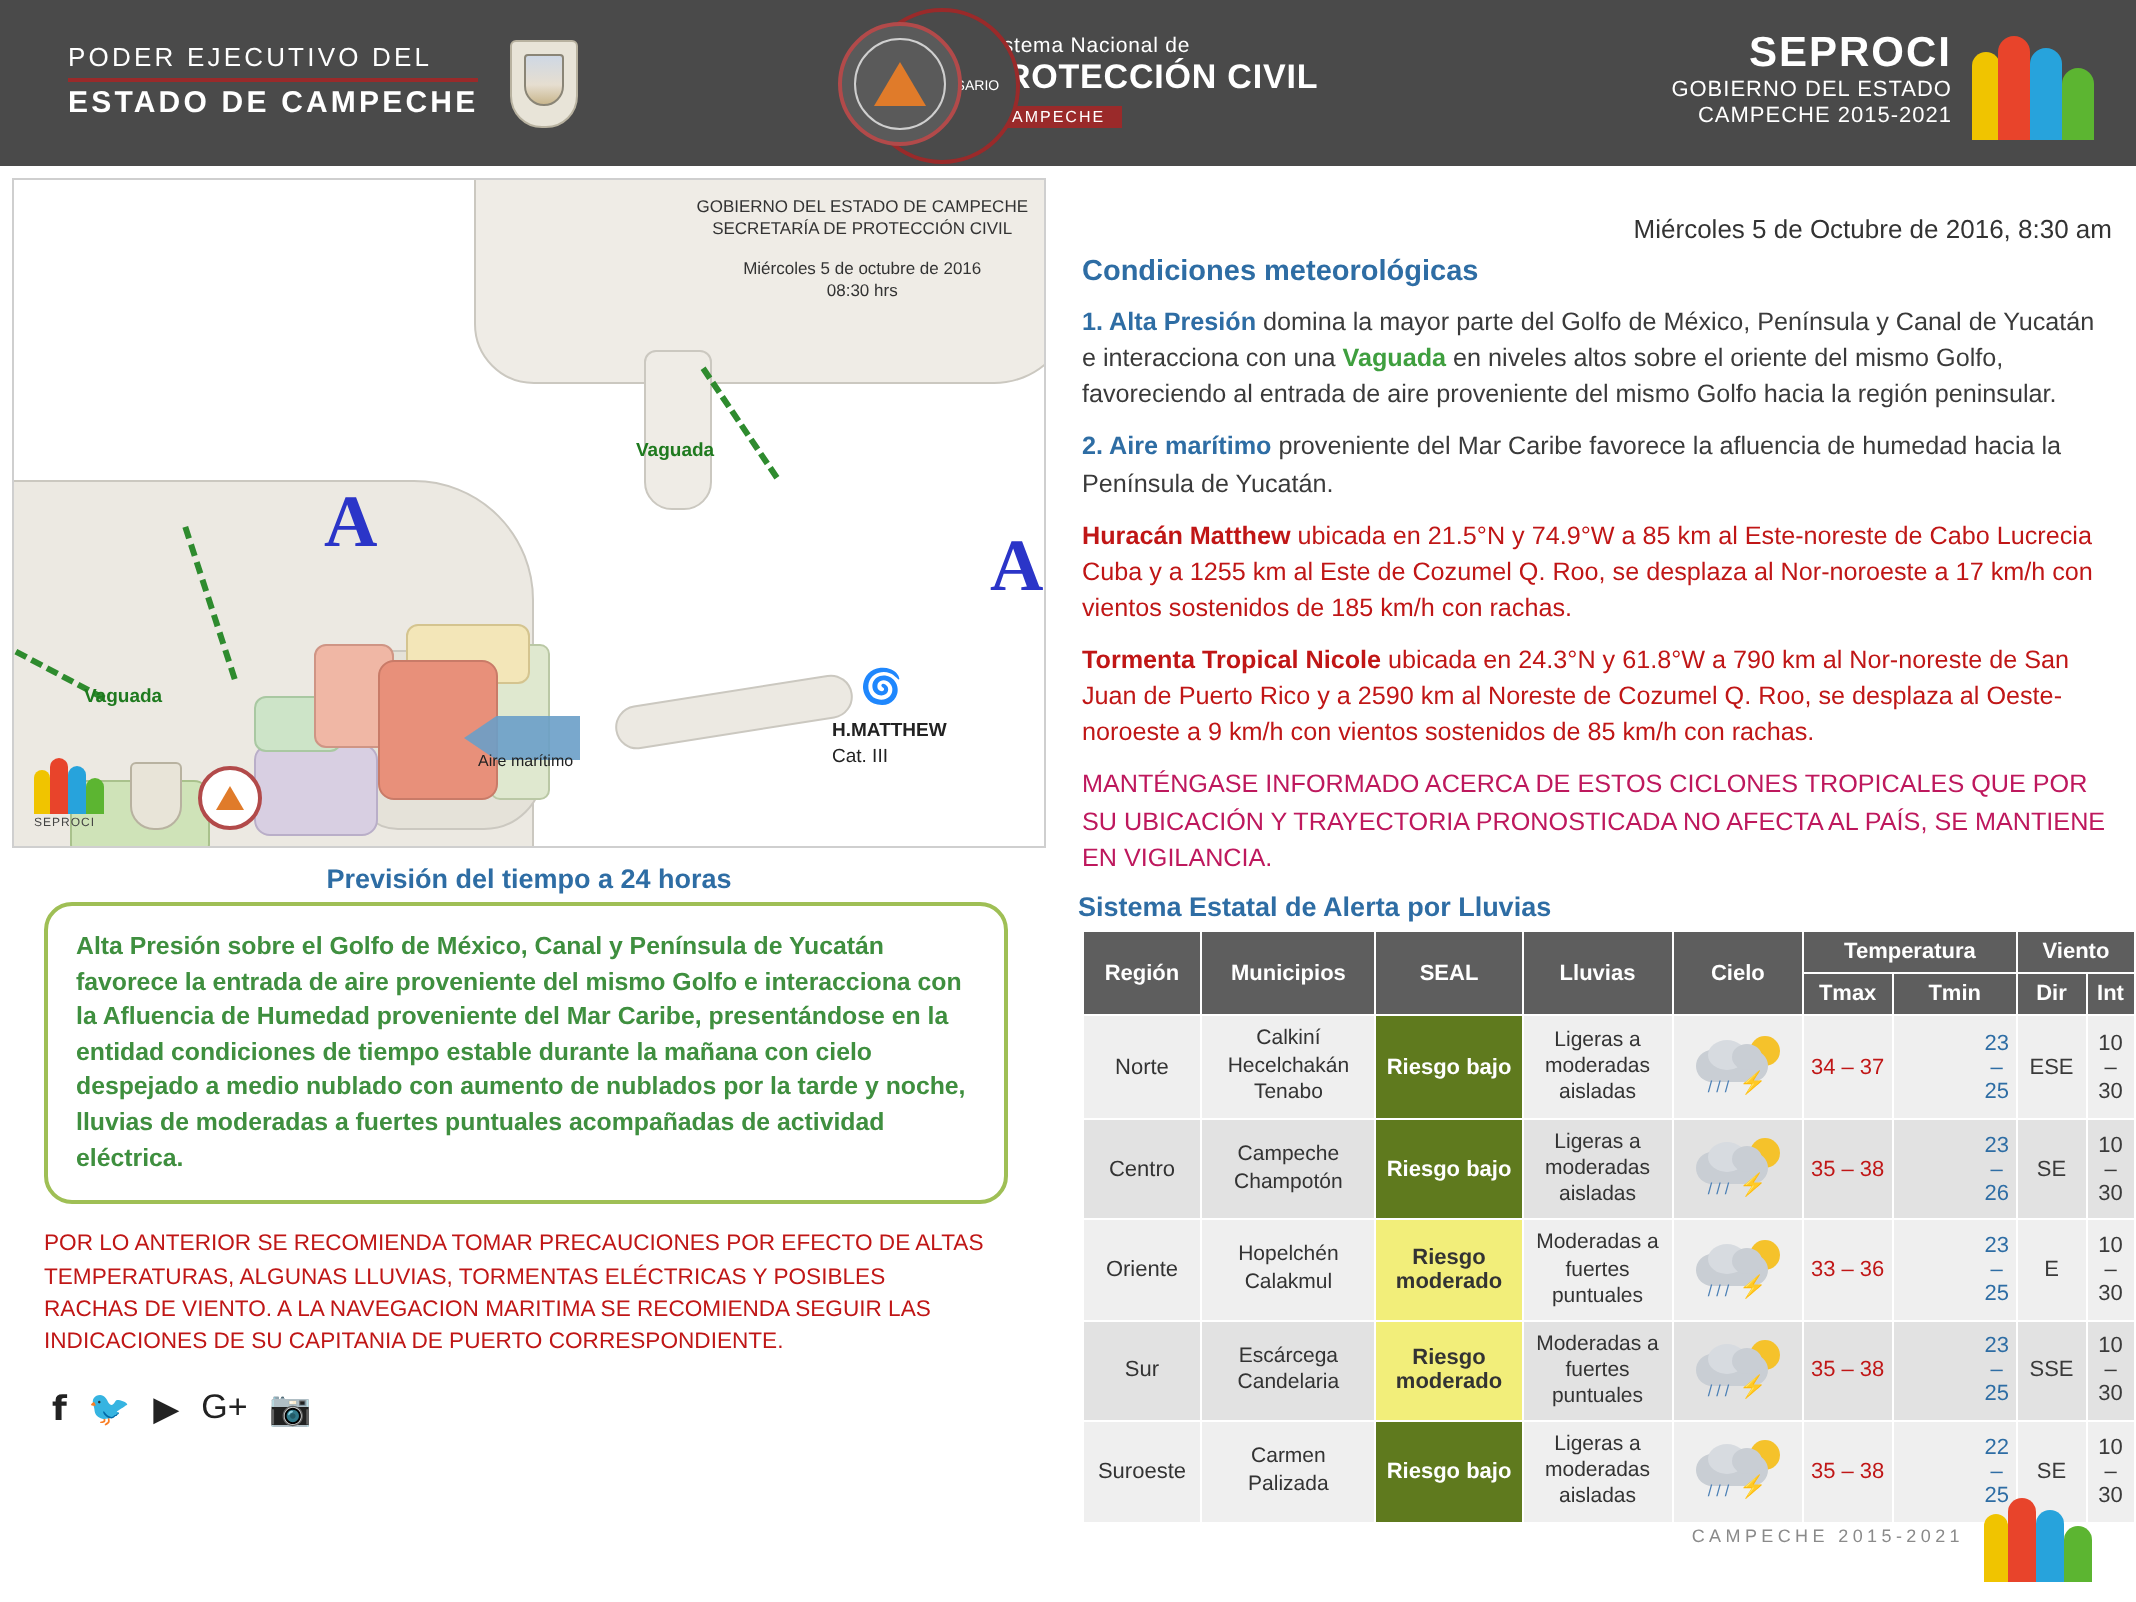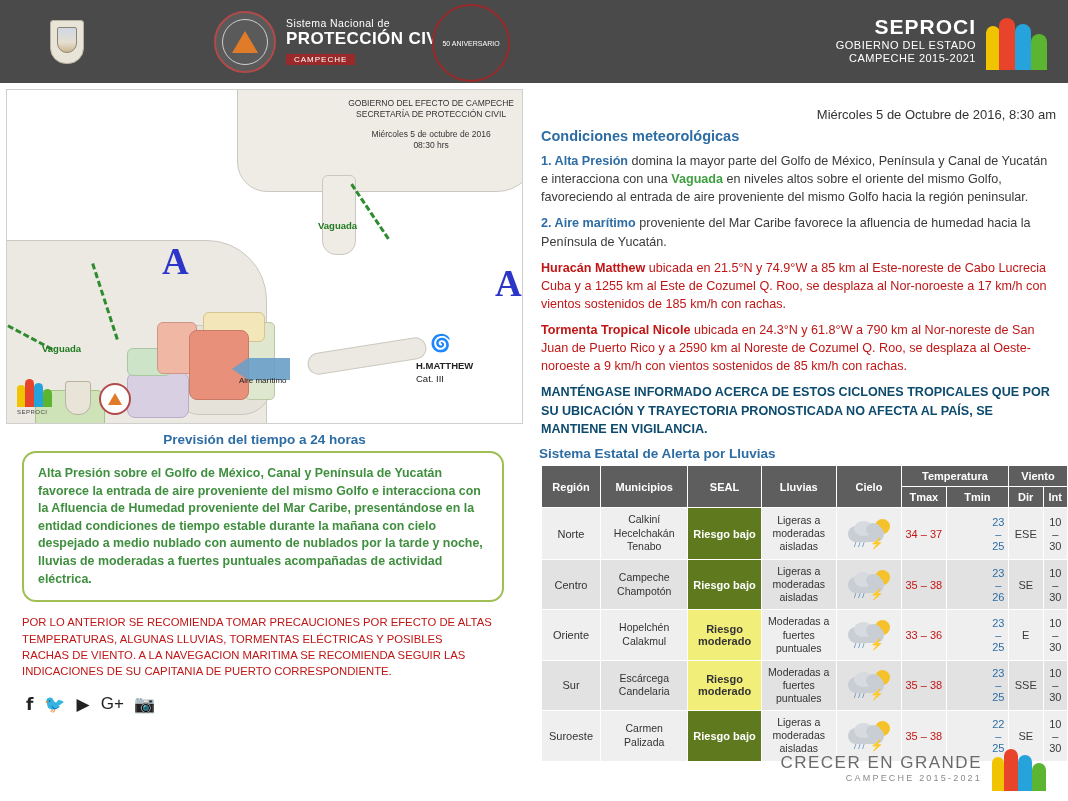--- a/index.html
+++ b/index.html
@@ -145,21 +145,21 @@
   .social span { font-size:17px; }
 
   
   .date-line { text-align:right; padding:8px 12px 2px 0; font-size:13px; color:#333;margin-top:16px;}
   .cond-title { color:#2e6da4; font-size:14.5px; font-weight:bold; margin:4px 0 8px 2px;}
   .para { font-size:12.6px; line-height:1.44; margin:0 12px 8px 2px; color:#3a3a3a;}
   .para b.blue { color:#2e6da4; }
   .green-word { color:#3f9f3f; font-weight:bold; }
   .red { color:#c01616; }
   .red b { color:#c01616; }
-  .warn { color:#0c4a6e; font-weight:bold; font-size:12.6px; line-height:1.45; margin:6px 12px 0 2px; }
+  .warn { color:#be185d; font-weight:normal; font-size:12.6px; line-height:1.45; margin:6px 12px 0 2px; }
 
   
   .tbl-wrap { margin:4px 10px 0 2px; }
   table { border-collapse:collapse; width:527px; font-size:11px; }
   thead td, thead th {
     background:#5e5e5e; color:#fff; font-weight:bold; text-align:center;
     border:1px solid #fff; padding:4px 3px;
   }
   tbody td { border:1px solid #fff; text-align:center; padding:5px 3px; vertical-align:middle; }
   tbody tr:nth-child(odd) td { background:#efefef; }
@@ -211,20 +211,24 @@
     position:absolute; left:432px; top:4px; width:78px; height:78px; border-radius:50%;
     border:2px solid #9a2a2a; color:#fff; font-size:7px; text-align:center;
     display:flex;align-items:center;justify-content:center; background:#4a4a4a;
   }
 </style>
 </head>
 <body>
 
 <div class="header">
   <div class="hdr-left">
+    <div class="txt">
+      <div class="l1">PODER EJECUTIVO DEL</div>
+      <div class="l2">ESTADO DE CAMPECHE</div>
+    </div>
     <div class="shield"></div>
   </div>
 
   <div class="anniv">50 ANIVERSARIO</div>
 
   <div class="hdr-center">
     <div class="pc-logo">
       <div class="ring"></div>
         <div class="tri"></div>
     </div>
@@ -279,21 +283,21 @@
       <div class="map-label green" style="left:311px; top:130px;">Vaguada</div>
       <div class="map-label green" style="left:35px; top:253px;">Vaguada</div>
       <div class="arrow-blue"></div>
       <div class="map-label" style="left:232px; top:286px; font-size:8px;">Aire marítimo</div>
 
       <div class="hurricane" style="left:423px; top:243px;">🌀</div>
       <div class="map-label" style="left:409px; top:270px; font-weight:bold;">H.MATTHEW</div>
       <div class="map-label" style="left:409px; top:283px;">Cat. III</div>
 
       <div class="map-topbox">
-        <div>GOBIERNO DEL EFECTO DE CAMPECHE</div>
+        <div>GOBIERNO DEL ESTADO DE CAMPECHE</div>
         <div>SECRETARÍA DE PROTECCIÓN CIVIL</div>
         <div style="margin-top:8px;">Miércoles 5 de octubre de 2016</div>
         <div>08:30 hrs</div>
       </div>
 
       <div class="map-logos">
         <div class="ml-campeche">
           <span class="mlc1"></span>
             <span class="mlc2"></span>
             <span class="mlc3"></span>
@@ -464,21 +468,20 @@
           </tr>
 
         </tbody>
       </table>
     </div>
   </div>
 </div>
 
 <div class="footer">
   <div class="foot-text">
-    <div class="f1">CRECER EN GRANDE</div>
     <div class="f2">CAMPECHE 2015-2021</div>
   </div>
   <div class="foot-logo">
     <span class="fl1"></span>
       <span class="fl2"></span>
       <span class="fl3"></span>
       <span class="fl4"></span>
   </div>
 </div>
 

